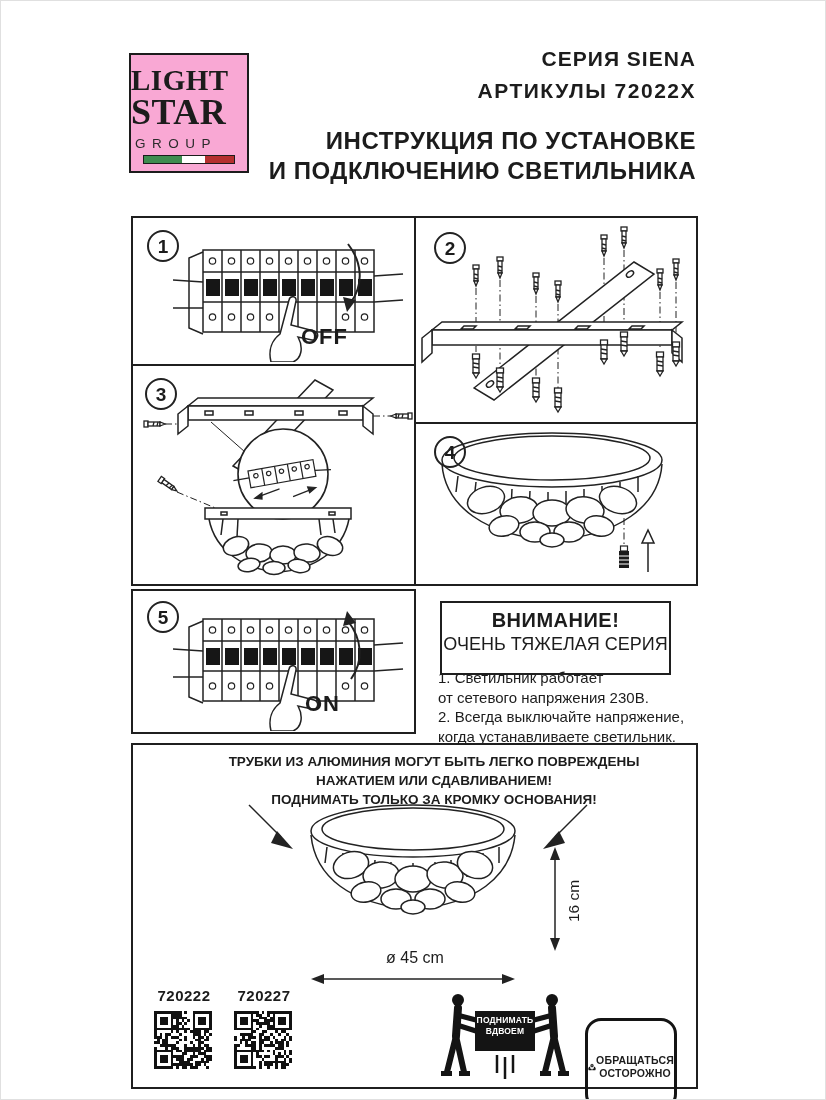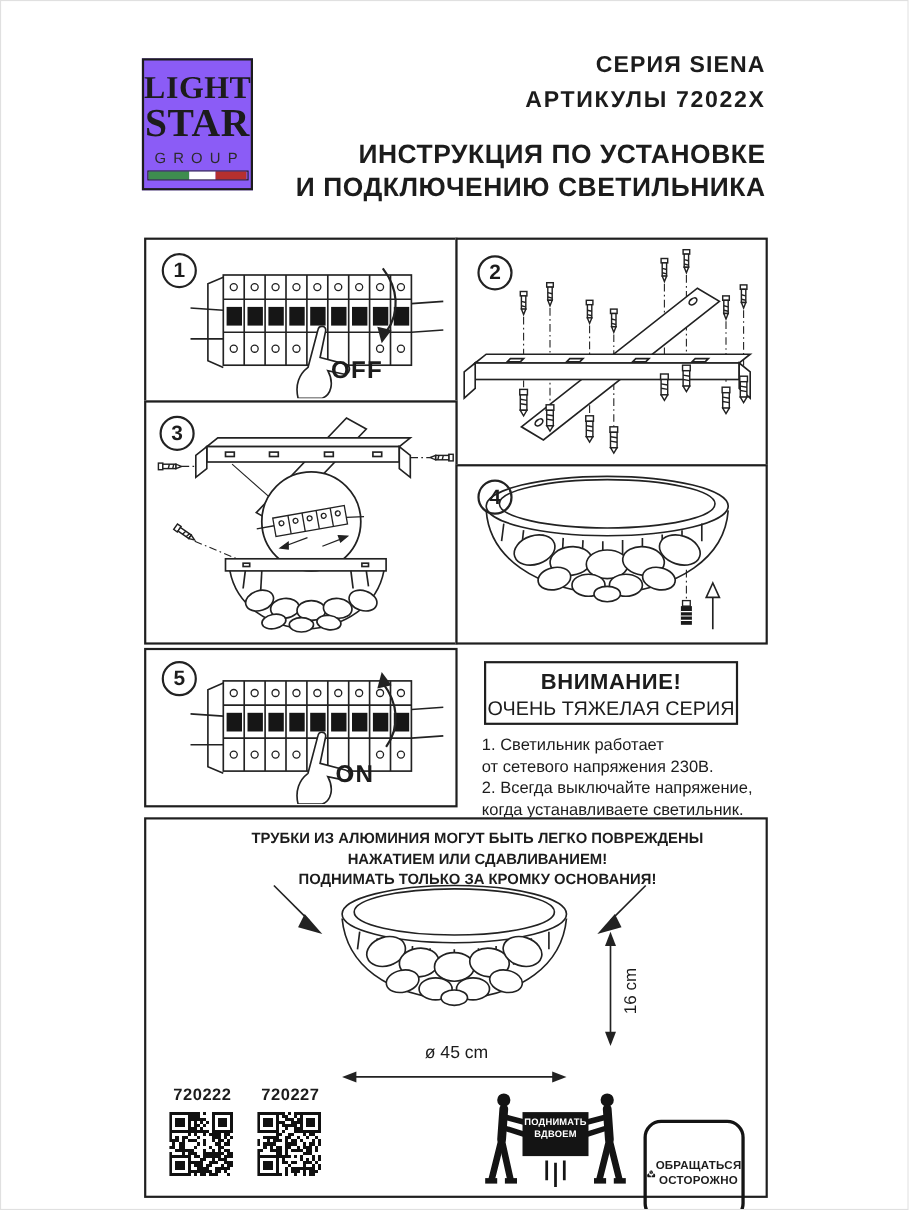--- a/index.html
+++ b/index.html
@@ -1,41 +1,41 @@
 <!DOCTYPE html>
 <html><head>
 <meta charset="utf-8">
 <style>
   html,body{margin:0;padding:0;background:#f2f2f2;}
   .page{position:relative;width:826px;height:1100px;background:#fff;margin:0 auto;
         font-family:"Liberation Sans",sans-serif;color:#1c1c1c;overflow:hidden;
         border:1px solid #e0e0e0;box-sizing:border-box;}
   .abs{position:absolute;}
   
-  .logo-box{left:128px;top:52px;width:101px;height:120px;border:2px solid #1c1c1c;
-            box-sizing:border-box;text-align:center;padding-top:10px;background:#8b5cf6;}
+  .logo-box{left:128px;top:52px;width:120px;height:120px;border:2px solid #1c1c1c;
+            box-sizing:border-box;text-align:left;padding-top:10px;background:#f9a8d4;}
   .logo-w1{font-family:"Liberation Serif",serif;font-weight:700;font-size:29px;line-height:30px;letter-spacing:.5px;}
   .logo-w2{font-family:"Liberation Serif",serif;font-weight:700;font-size:36px;line-height:34px;letter-spacing:.5px;}
   .logo-w3{font-size:13.5px;font-weight:400;letter-spacing:6.5px;margin:7px 0 0 4px;color:#2b2b2b;}
   .flag{width:92px;height:9px;margin:4px auto 0;border:1px solid #1c1c1c;display:flex;box-sizing:border-box;}
   .flag span{display:block;height:100%;}
   
   .hdr{right:129px;font-weight:700;}
   .hdr-series{top:46px;font-size:21px;letter-spacing:1px;}
   .hdr-articles{top:78px;font-size:21px;letter-spacing:1.5px;}
   .hdr-t1{top:126px;font-size:24px;letter-spacing:.5px;}
   .hdr-t2{top:156px;font-size:24px;letter-spacing:.5px;}
   
   .panel{border:2px solid #1f1f1f;box-sizing:border-box;background:#fff;}
   .step-circle{position:absolute;width:32px;height:32px;border:2px solid #222;border-radius:50%;
                font-size:19px;font-weight:700;text-align:center;line-height:30px;background:#fff;box-sizing:border-box;}
   .switch-label{position:absolute;font-size:22px;font-weight:700;letter-spacing:1px;}
   .ill{position:absolute;}
   
-  .attn-box{left:439px;top:600px;width:231px;height:58px;border:2px solid #1f1f1f;box-sizing:border-box;
+  .attn-box{left:439px;top:600px;width:231px;height:74px;border:2px solid #1f1f1f;box-sizing:border-box;
             text-align:center;padding-top:5px;background:#fff;}
   .attn-t{font-size:20px;font-weight:700;line-height:25px;letter-spacing:.5px;}
   .attn-s{font-size:18px;font-weight:400;line-height:22px;}
   .notes{left:437px;top:667px;width:262px;font-size:15px;line-height:19.5px;font-weight:400;}
   
   .bottom-box{left:130px;top:742px;width:567px;height:346px;border:2px solid #1f1f1f;box-sizing:border-box;background:#fff;}
   .bwarn{position:absolute;left:0;right:0;top:7px;text-align:center;font-weight:700;font-size:13.5px;line-height:19px;margin-left:39px;}
   .dim-d{position:absolute;left:182px;top:204px;width:200px;text-align:center;font-size:16px;}
   .dim-h{position:absolute;left:432px;top:116px;width:24px;height:80px;writing-mode:vertical-rl;
          transform:rotate(180deg);font-size:15.5px;text-align:center;}

